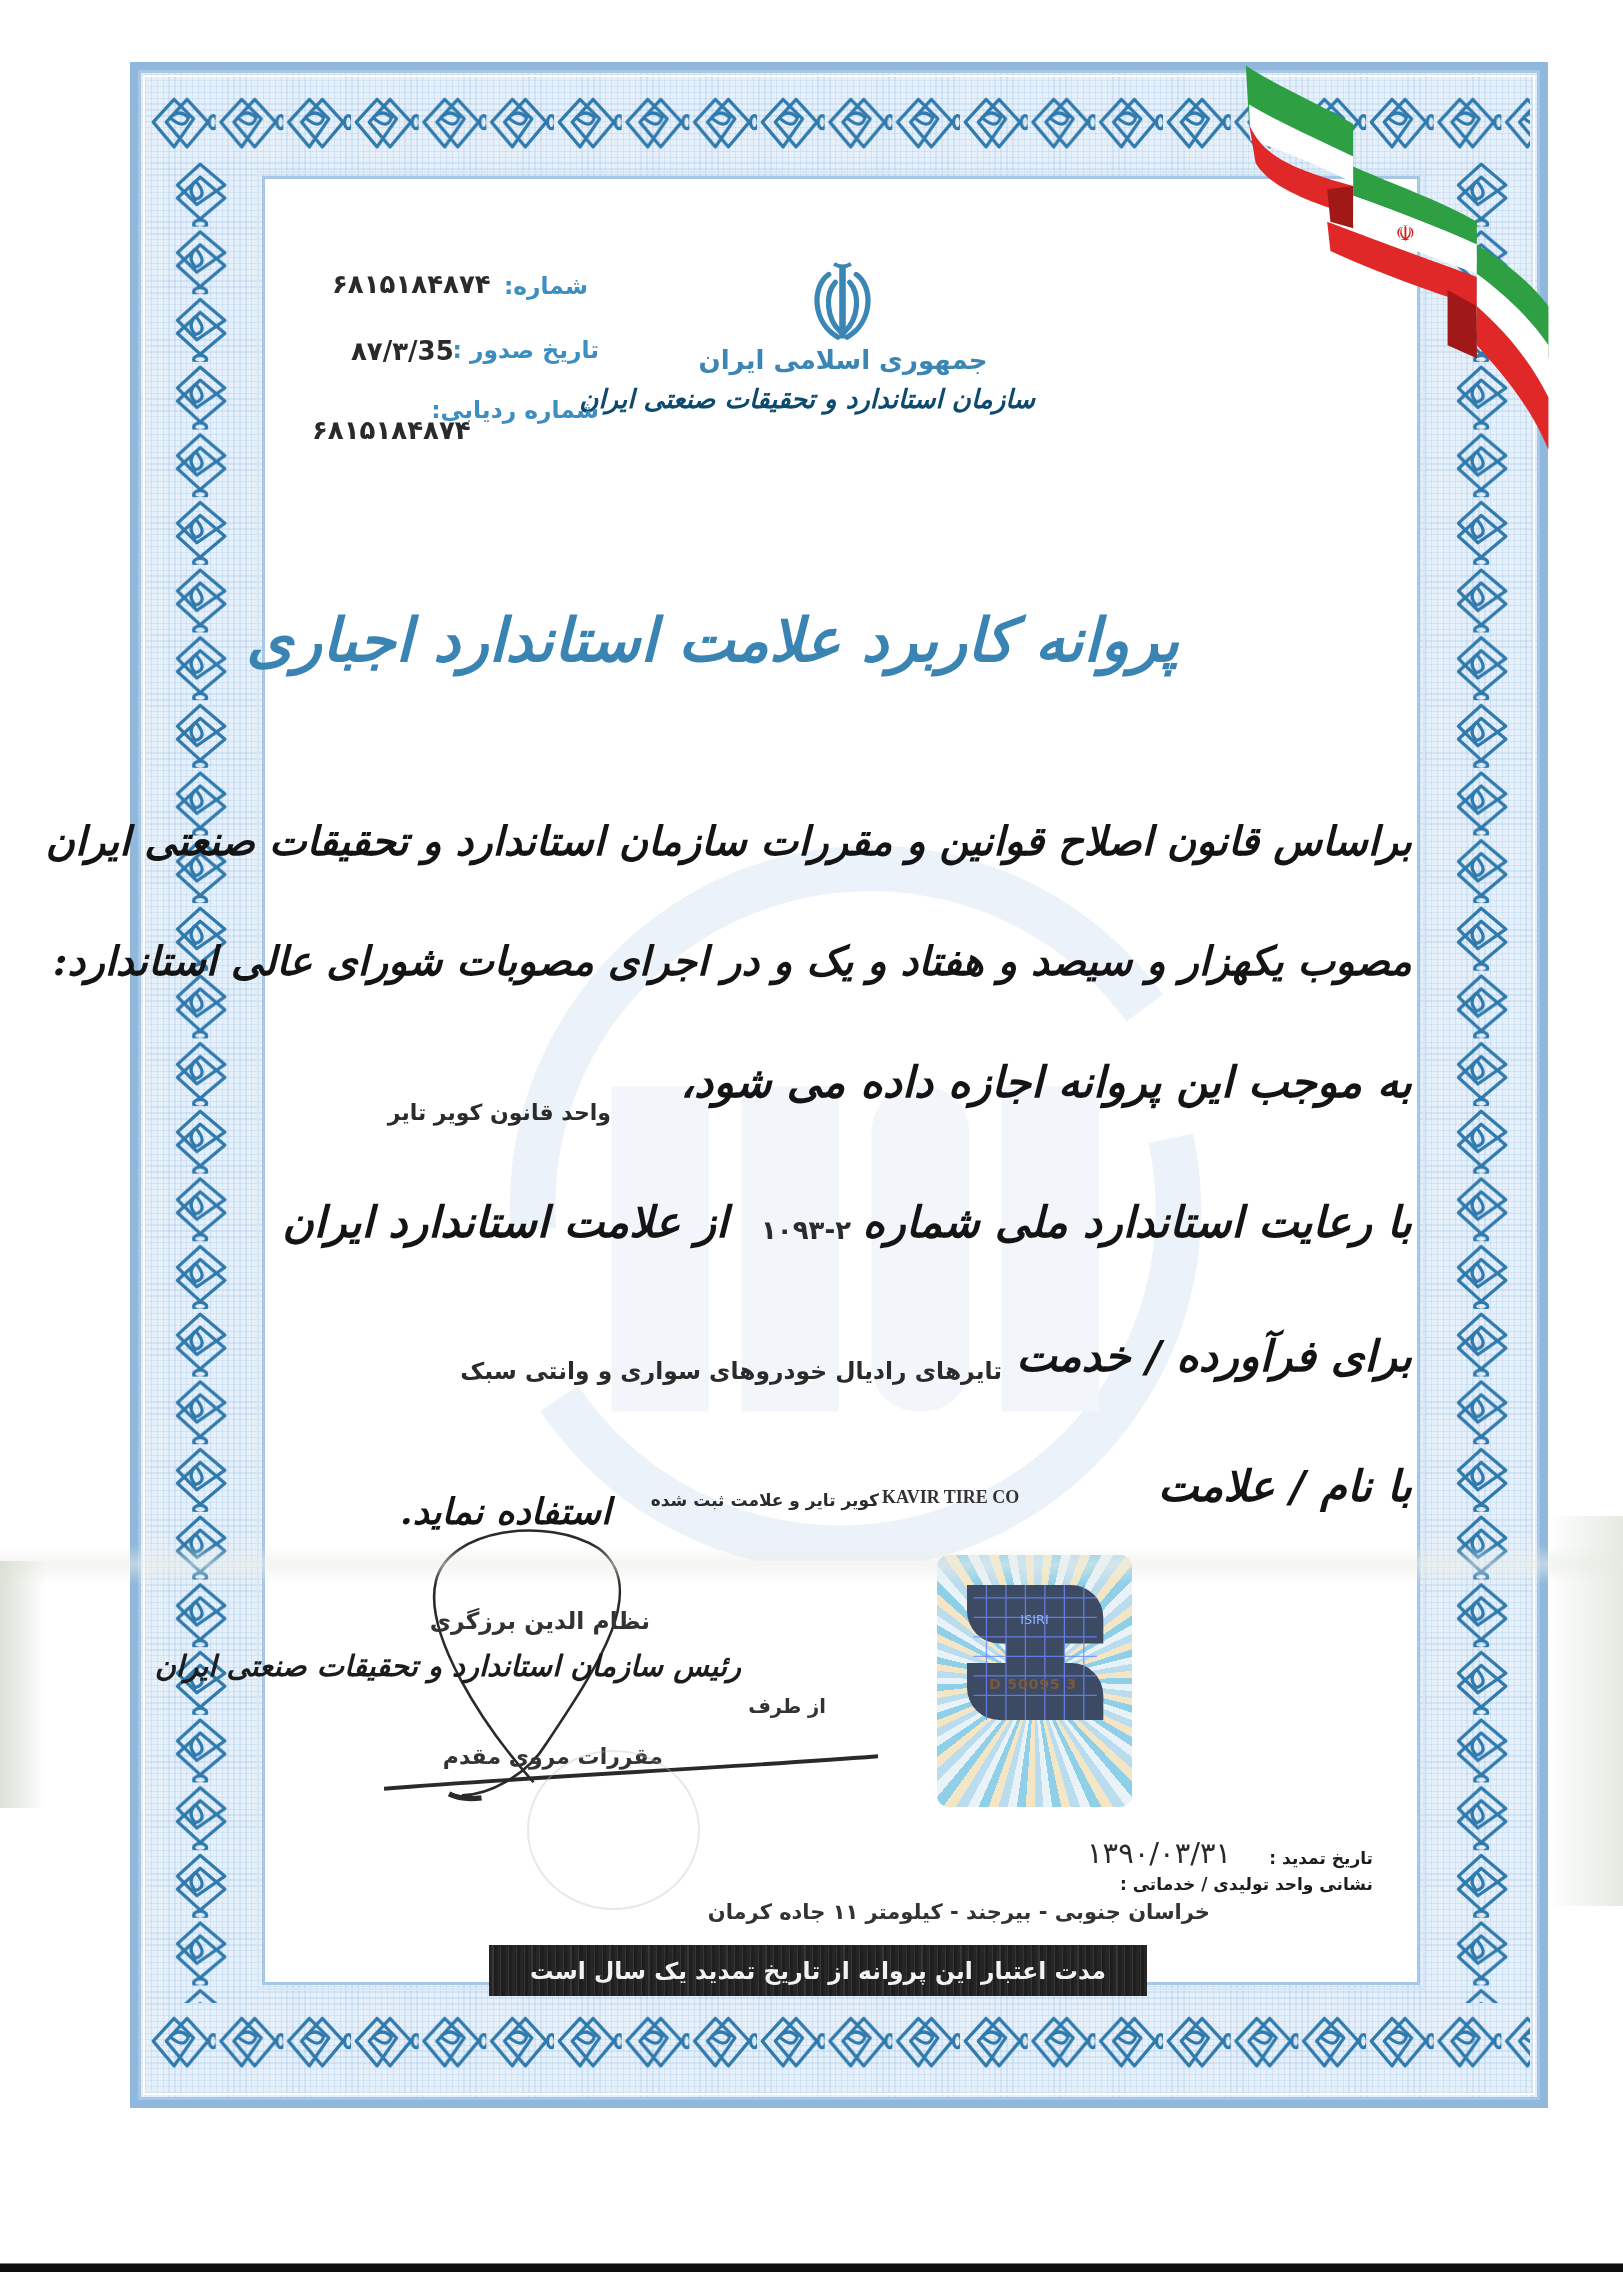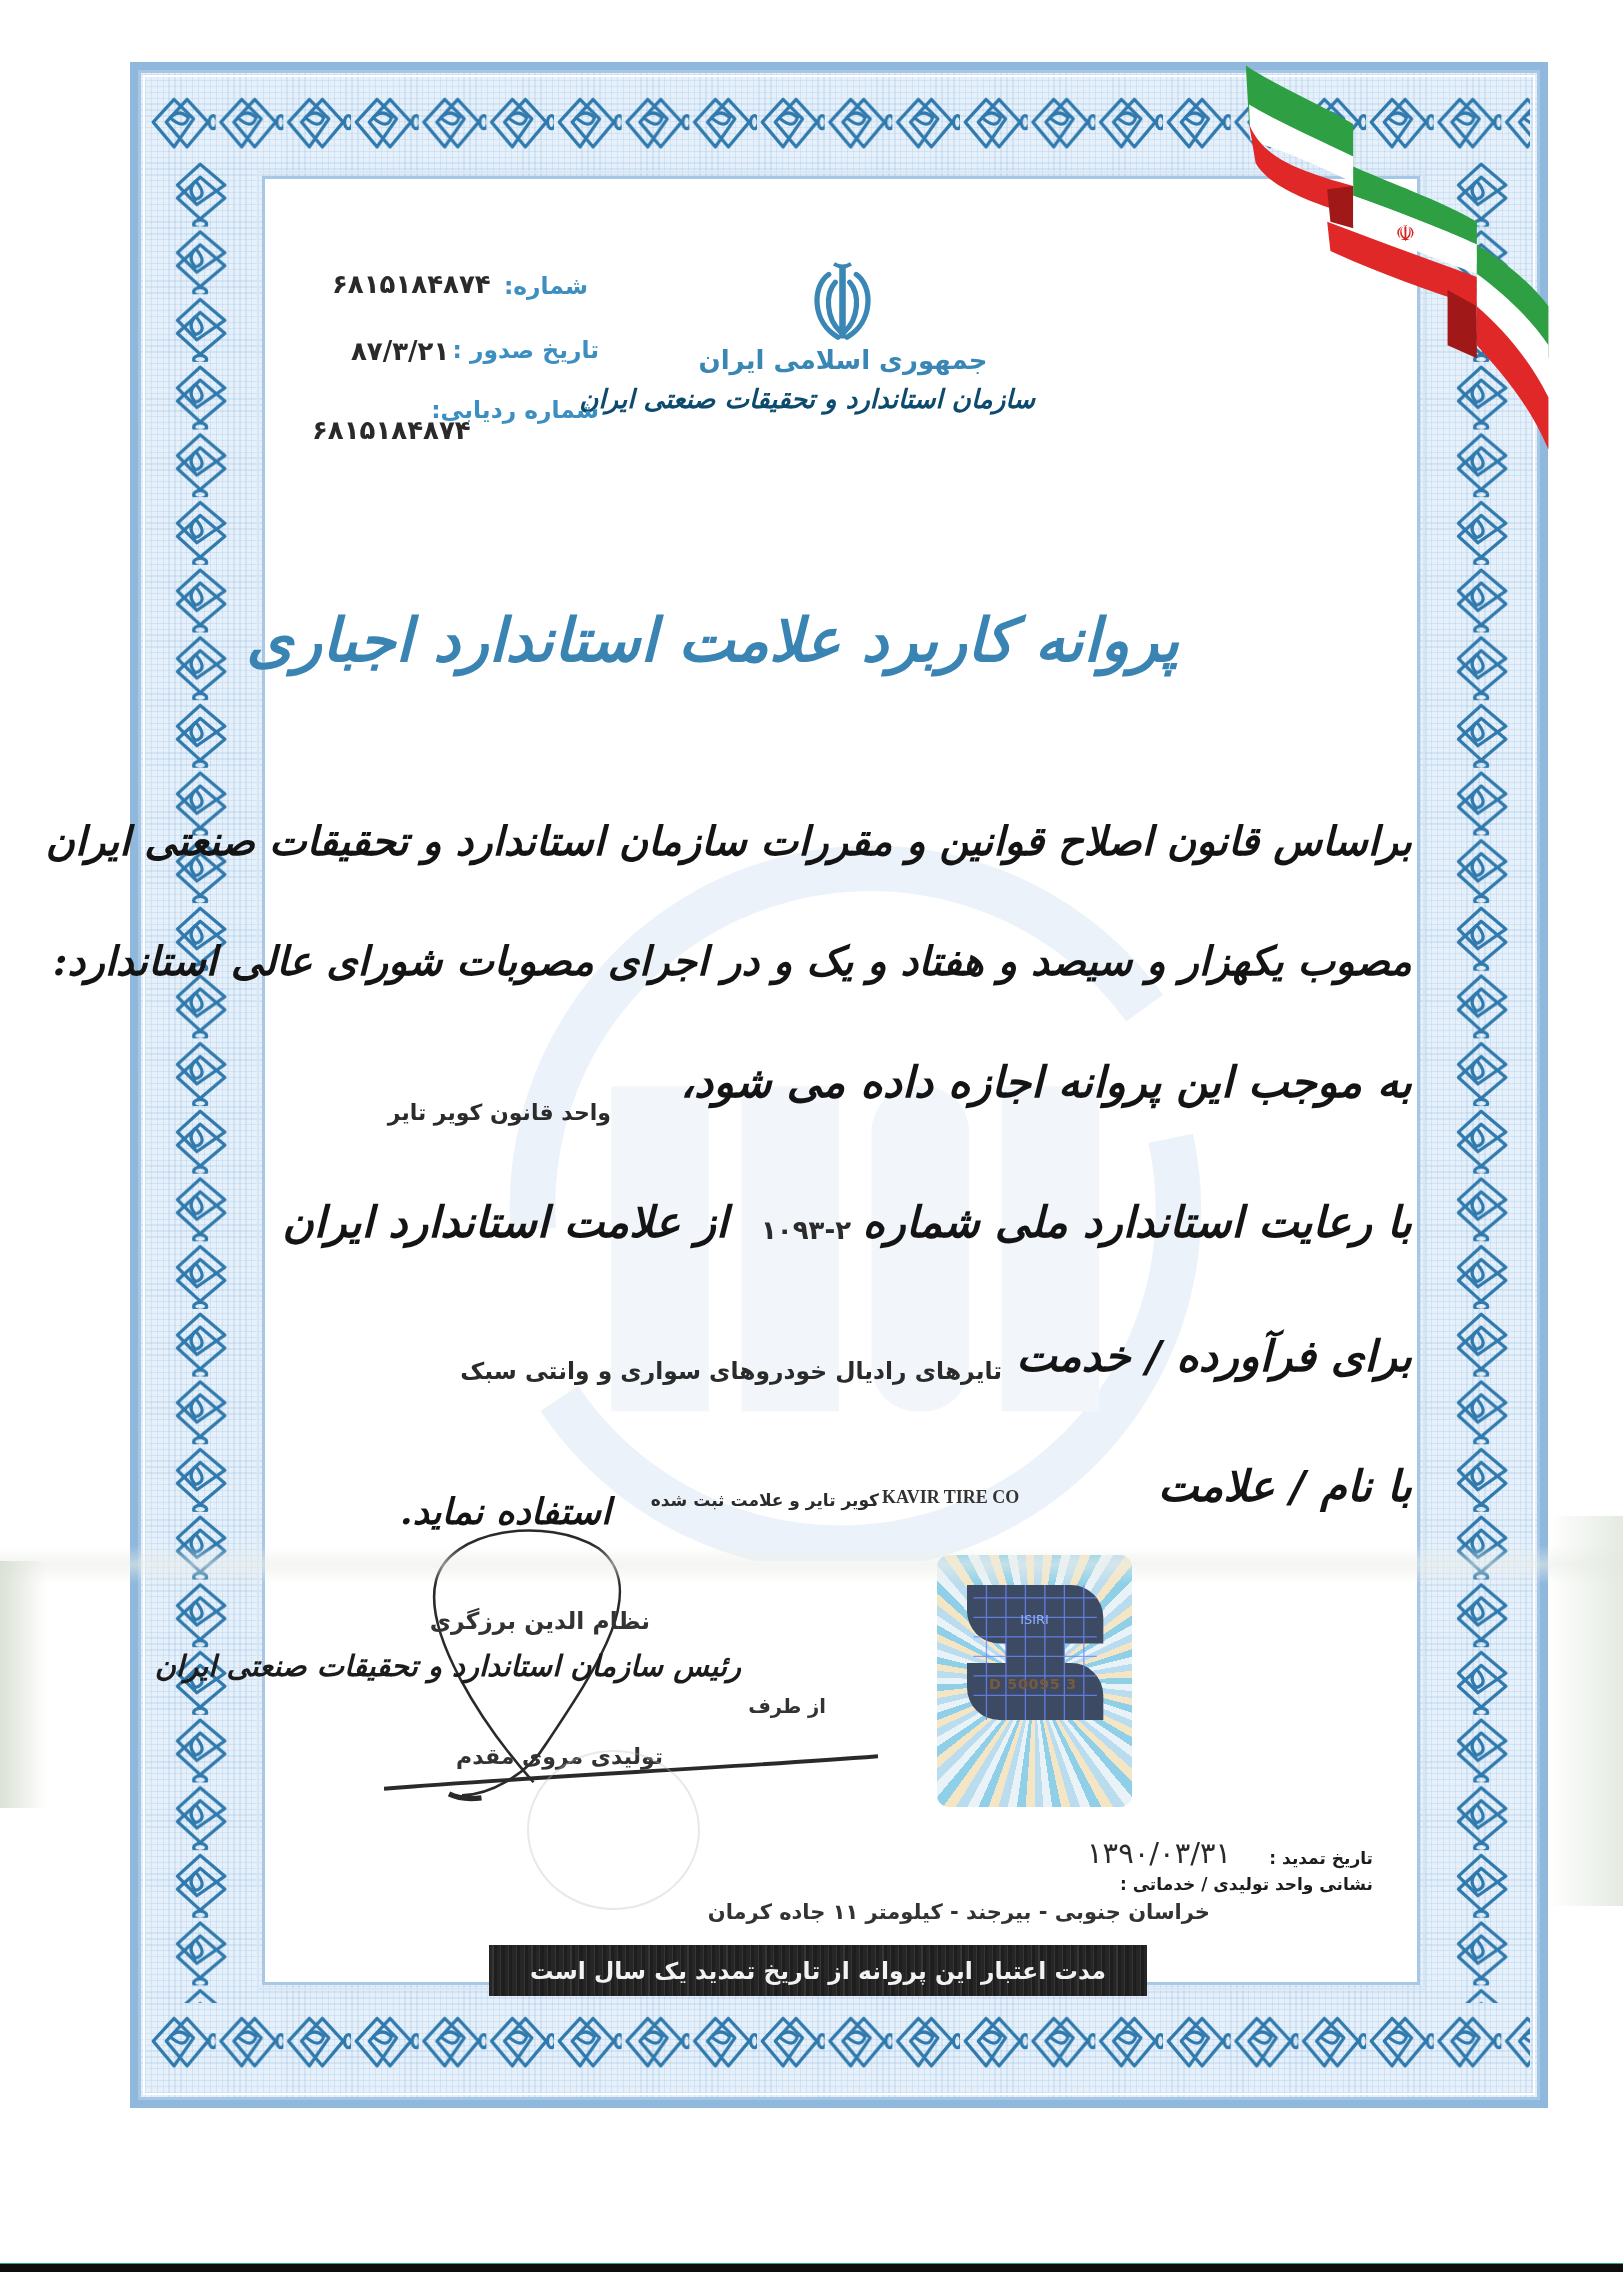--- a/index.html
+++ b/index.html
@@ -221,21 +221,21 @@
     <path d="M52 6 Q65 14 78 6" stroke="#3a86b4" stroke-width="6" fill="none"></path>
   </svg>
 </div>
 <div class="abs gov-name rtl">جمهوری اسلامی ایران</div>
 <div class="abs org-name rtl">سازمان استاندارد و تحقیقات صنعتی ایران</div>
 
 <div class="abs rtl meta-label" style="left:494px; top:272px; width:104px; text-align:center;">شماره:</div>
 <div class="abs meta-value" style="left:332px; top:269px;">۶۸۱۵۱۸۴۸۷۴</div>
 
 <div class="abs rtl meta-label" style="left:449px; top:336px; width:150px; text-align:right;">تاریخ صدور :</div>
-<div class="abs meta-value" style="left:351px; top:336px;">۸۷/۳/۲۱</div>
+<div class="abs meta-value" style="left:351px; top:336px;">۸۷/۳/35</div>
 
 <div class="abs rtl meta-label" style="left:449px; top:396px; width:150px; text-align:left;">شماره ردیابی:</div>
 <div class="abs meta-value" style="left:312px; top:415px;">۶۸۱۵۱۸۴۸۷۴</div>
 
 <div class="abs title rtl">پروانه کاربرد علامت استاندارد اجباری</div>
 
 <div class="abs body-line rtl" style="left:325px; top:817px; width:1087px; text-align:right; font-size:40px;">براساس قانون اصلاح قوانین و مقررات سازمان استاندارد و تحقیقات صنعتی ایران</div>
 <div class="abs body-line rtl" style="left:325px; top:937px; width:1087px; text-align:right; font-size:40px;">مصوب یکهزار و سیصد و هفتاد و یک و در اجرای مصوبات شورای عالی استاندارد:</div>
 
 <div class="abs body-line rtl" style="left:768px; top:1057px; width:644px; text-align:right;">به موجب این پروانه اجازه داده می شود،</div>
@@ -268,21 +268,21 @@
 <div class="abs" style="left:384px; top:1509px; width:494px; height:306px;">
   <svg width="494" height="306" viewBox="0 0 760 470">
     <path d="M230 420 C150 330 60 190 80 110 C100 30 250 10 330 60 C410 120 330 240 250 360 C220 410 160 440 120 440" fill="none" stroke="#2a2a2a" stroke-width="4"></path>
     <path d="M0 430 C250 410 500 400 760 380" fill="none" stroke="#2a2a2a" stroke-width="6"></path>
     <path d="M100 438 q20 10 50 6" fill="none" stroke="#2a2a2a" stroke-width="8"></path>
   </svg>
 </div>
 <div class="abs sig-name rtl" style="left:377px; top:1607px; width:273px; text-align:right;">نظام الدین برزگری</div>
 <div class="abs sig-title rtl" style="left:338px; top:1649px; width:403px; text-align:right; font-size:29px;">رئیس سازمان استاندارد و تحقیقات صنعتی ایران</div>
 <div class="abs sig-name rtl" style="left:735px; top:1695px; width:91px; text-align:right; font-size:19.5px;">از طرف</div>
-<div class="abs sig-name rtl" style="left:390px; top:1744px; width:273px; text-align:right; font-size:22px;">تولیدی مروی مقدم</div>
+<div class="abs sig-name rtl" style="left:390px; top:1744px; width:273px; text-align:right; font-size:22px;">مقررات مروی مقدم</div>
 
 <div class="abs" style="left:527px; top:1750px; width:169px; height:156px; border:2px solid rgba(190,190,190,0.35); border-radius:50%;"></div>
 
 <div class="abs small-label rtl" style="left:1295px; top:1848px; width:78px; text-align:right;">تاریخ تمدید :</div>
 <div class="abs renewal-date" style="left:1087px; top:1836px;">۱۳۹۰/۰۳/۳۱</div>
 <div class="abs small-label rtl" style="left:1223px; top:1874px; width:150px; text-align:right;">نشانی واحد تولیدی / خدماتی :</div>
 <div class="abs address rtl" style="left:670px; top:1900px; width:540px; text-align:right;">خراسان جنوبی - بیرجند - کیلومتر ۱۱ جاده کرمان</div>
 
 <div class="abs validity-bar">
   <span class="rtl">مدت اعتبار این پروانه از تاریخ تمدید یک سال است</span>

